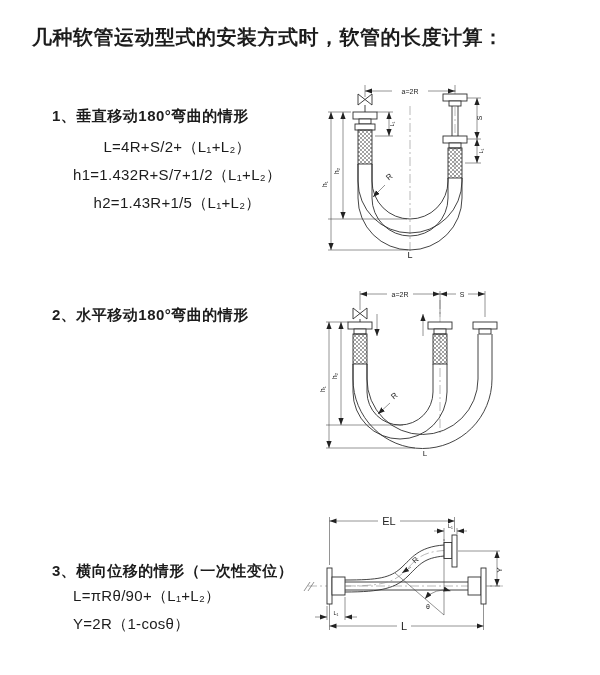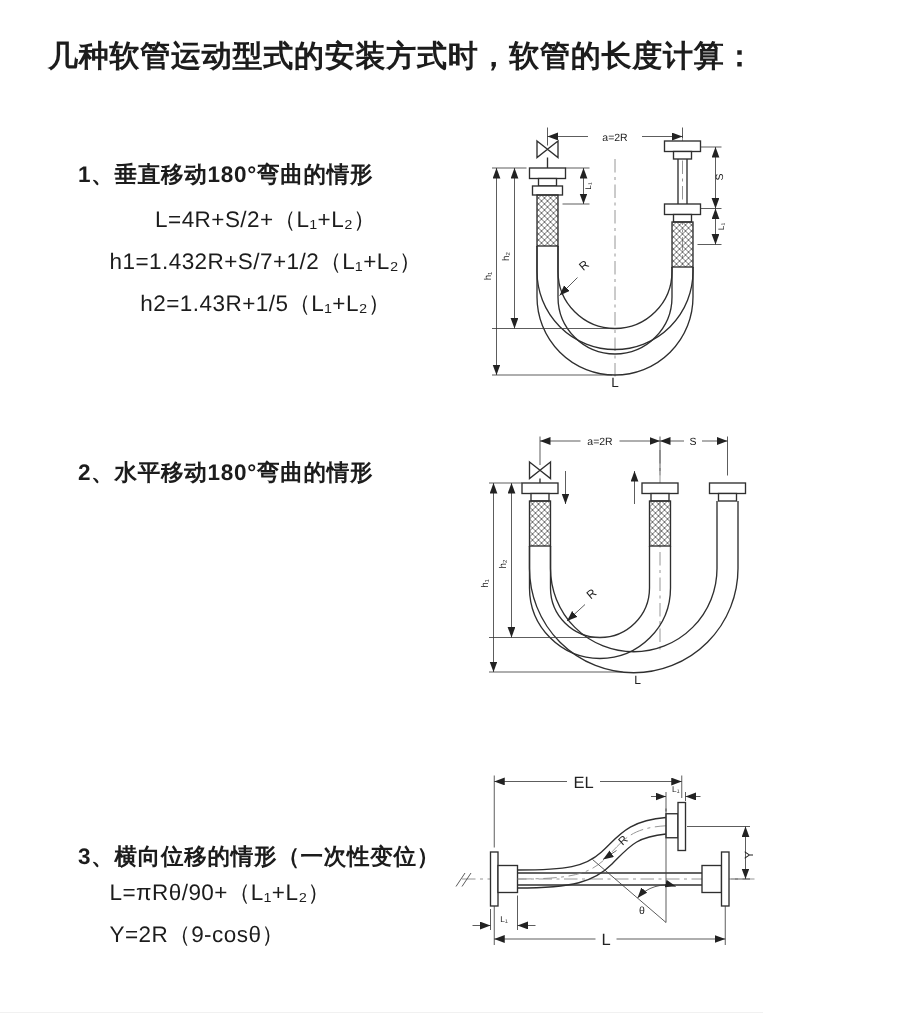--- a/index.html
+++ b/index.html
@@ -49,21 +49,21 @@
     <div>L=4R+S/2+（L₁+L₂）</div>
     <div>h1=1.432R+S/7+1/2（L₁+L₂）</div>
     <div>h2=1.43R+1/5（L₁+L₂）</div>
   </div>
 
   <div id="s2h" class="sec-heading">2、水平移动180°弯曲的情形</div>
 
   <div id="s3h" class="sec-heading">3、横向位移的情形（一次性变位）</div>
   <div id="s3f" class="formulas">
     <div>L=πRθ/90+（L₁+L₂）</div>
-    <div>Y=2R（9-cosθ）</div>
+    <div>Y=2R（1-cosθ）</div>
   </div>
 
   <div id="d1" class="diag">
     <svg width="280" height="185" viewBox="0 0 280 185">
       <g>
         <line class="cl" x1="95" y1="30" x2="95" y2="177"></line>
         <line class="cl" x1="140" y1="14" x2="140" y2="100"></line>
       </g>
       <g>
         <path class="ol" d="M43,18 L50,23.5 L43,29 Z M57,18 L50,23.5 L57,29 Z"></path>

